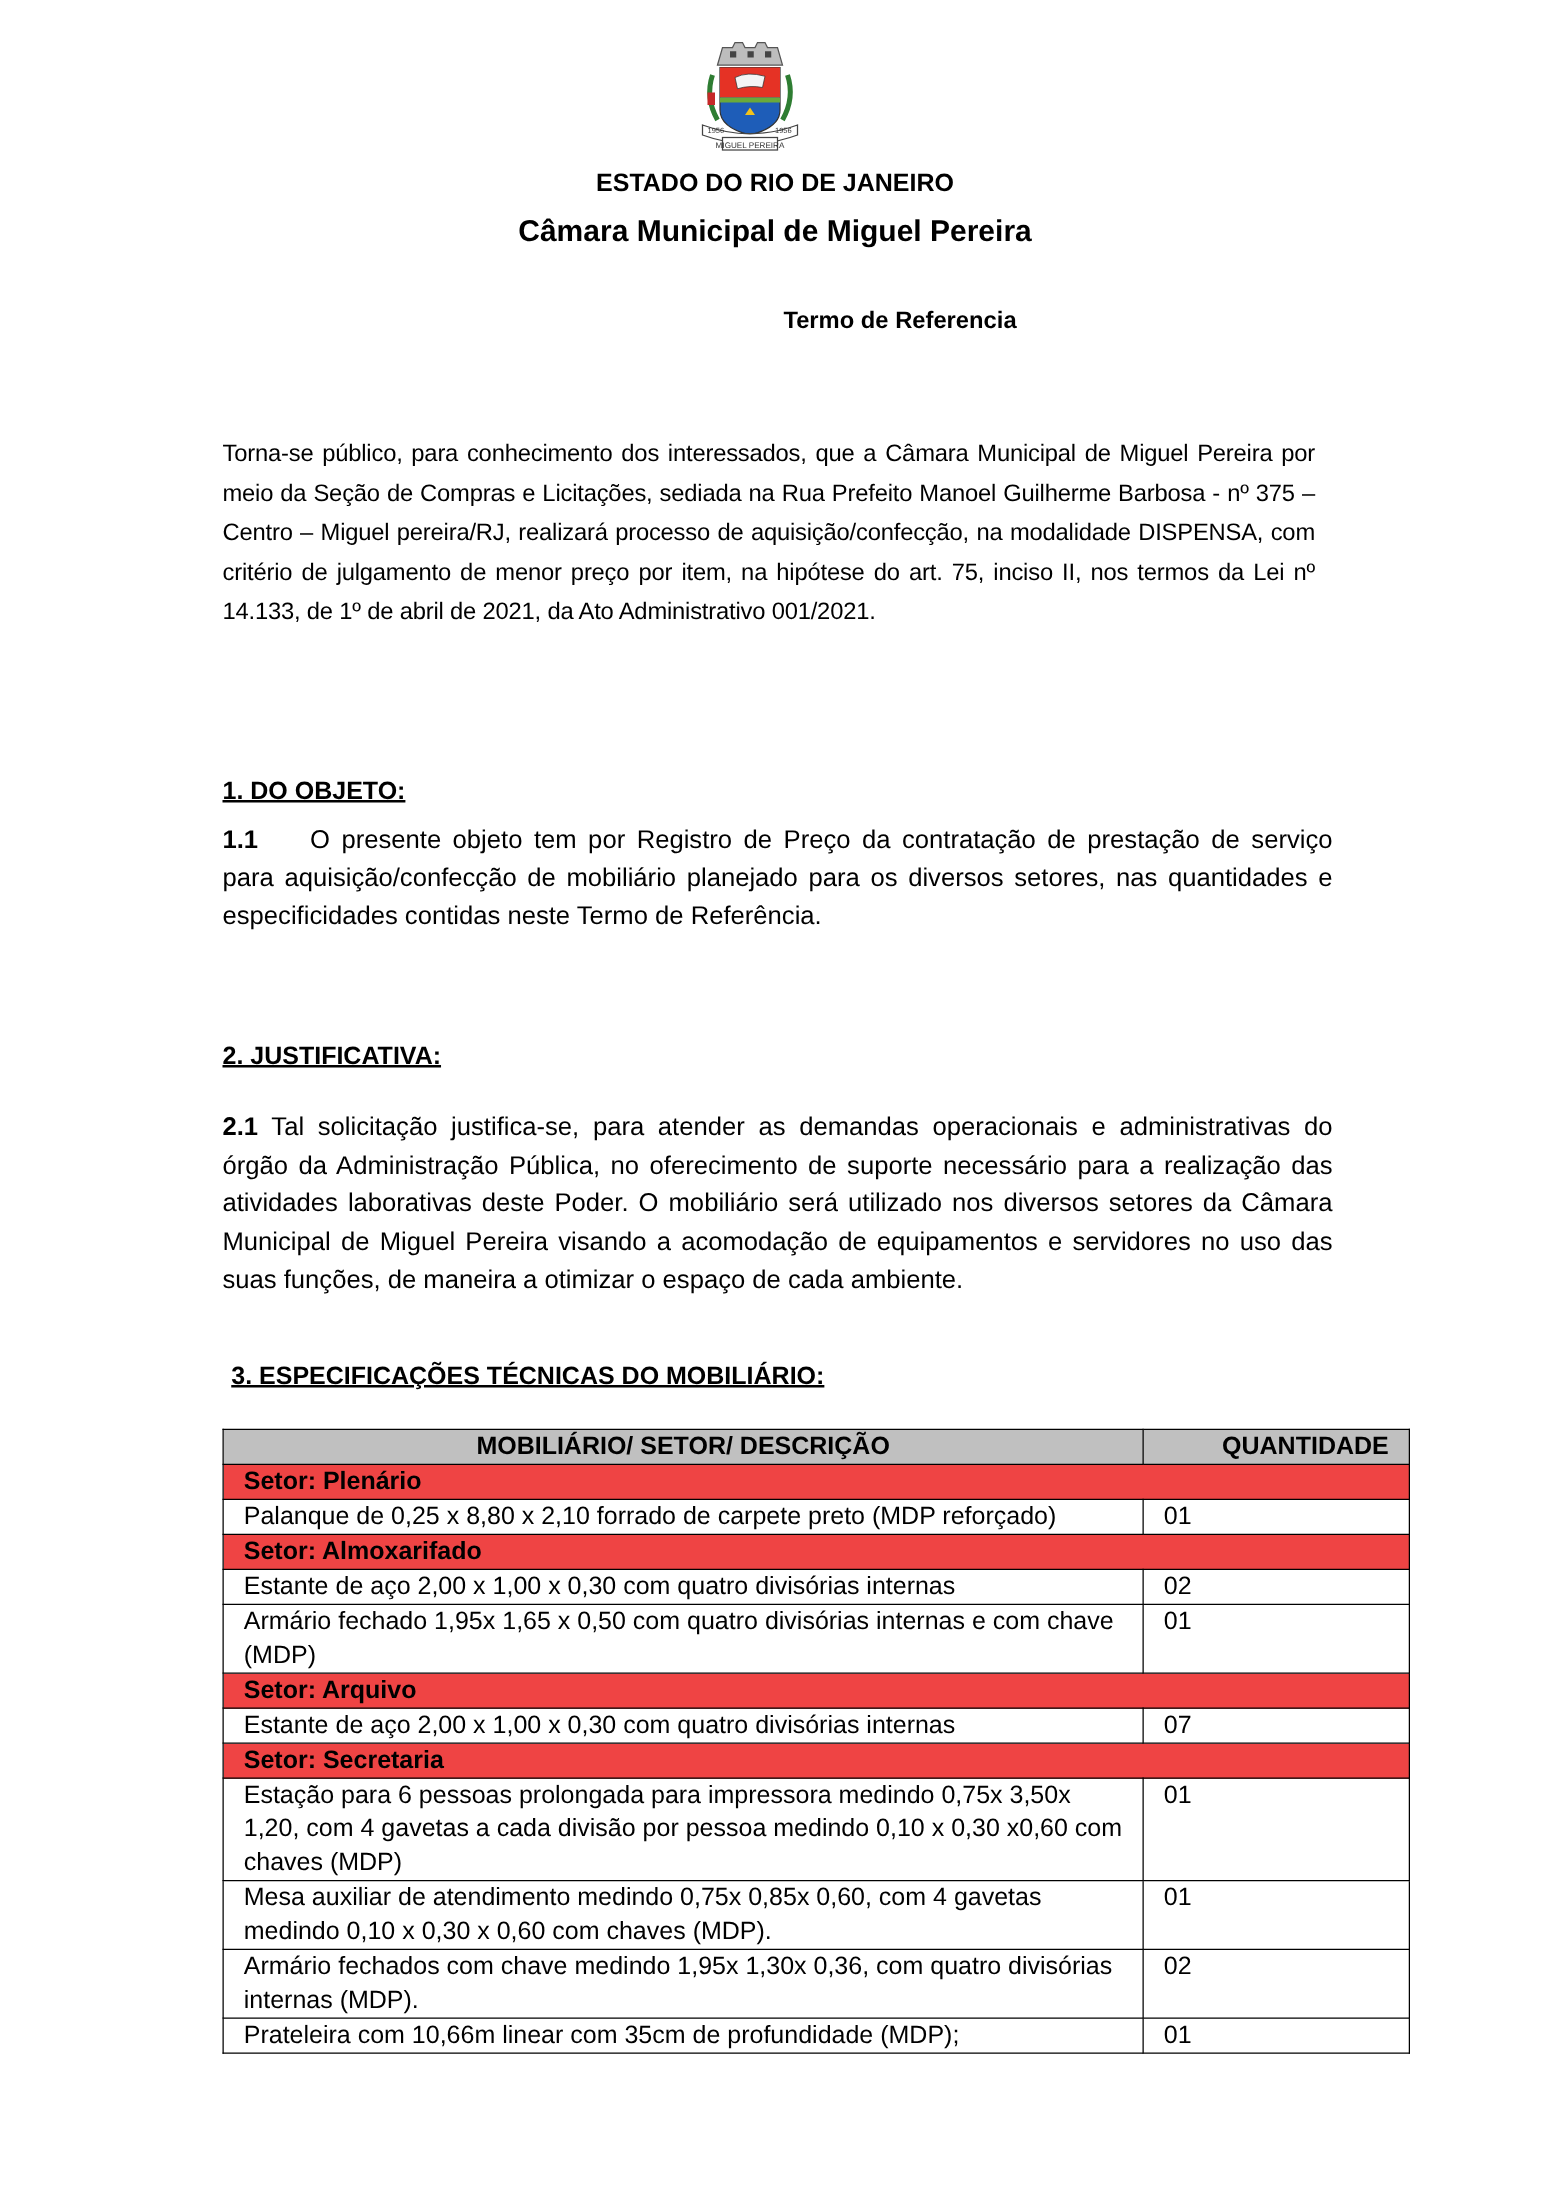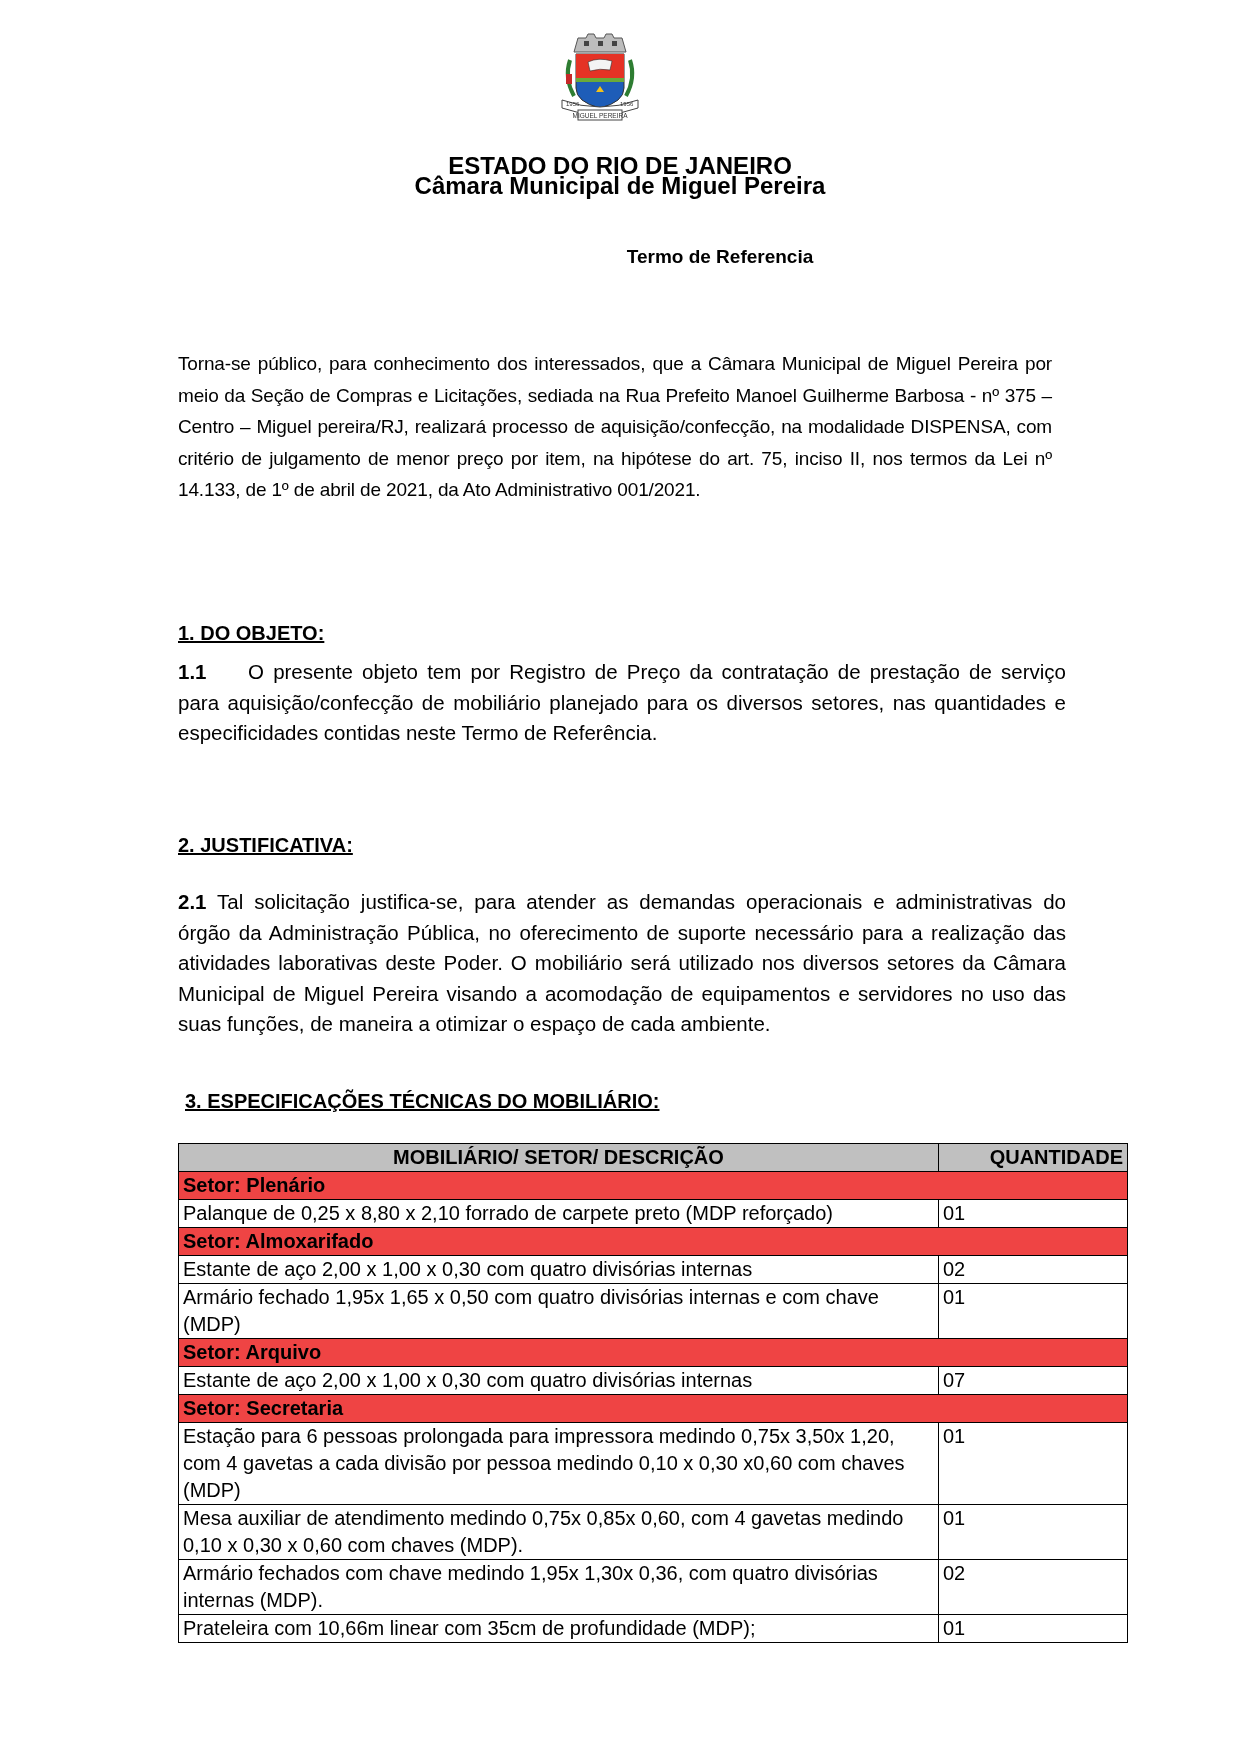--- a/index.html
+++ b/index.html
@@ -3,21 +3,21 @@
 <meta charset="utf-8">
 <style>
   html, body { margin: 0; padding: 0; background: #ffffff; }
   body { width: 1240px; height: 1755px; position: relative; overflow: hidden; color: #000; }
   .page { position: absolute; left: 0; top: 0; width: 1240px; height: 1755px; }
 
   .crest { position: absolute; left: 548px; top: 30px; width: 104px; height: 92px; }
 
   .hdr { position: absolute; left: 0; width: 1240px; text-align: center;
          font-family: "Liberation Sans", sans-serif; font-weight: bold; }
-  .hdr-state { top: 152px; font-size: 24px; }
+  .hdr-state { top: 136px; font-size: 20px; }
   .hdr-camara { top: 172px; font-size: 24px; }
   .hdr-termo { top: 246px; font-size: 19px; left: 100px; }
   .hdr-aviso { top: 298px; font-size: 19px; left: 0; }
 
   .intro { position: absolute; left: 178px; top: 348px; width: 874px;
            font-family: "Liberation Sans", sans-serif; font-size: 19px; line-height: 31.5px;
            text-align: justify; letter-spacing: -0.15px; }
 
   .sec-title { position: absolute; font-family: "Liberation Sans", sans-serif; font-weight: bold;
                font-size: 20px; text-decoration: underline; }
@@ -29,21 +29,21 @@
           font-family: "Liberation Sans", sans-serif; font-size: 20.5px; line-height: 30.5px;
           text-align: justify; }
   .para b { font-weight: bold; }
   .p11 { top: 657px; }
   .p11 .num { display: inline-block; width: 70px; }
   .p21 { top: 887px; }
 
   table.spec { position: absolute; left: 178px; top: 1143px; width: 950px;
                border-collapse: collapse; font-family: "Liberation Sans", sans-serif;
                font-size: 20px; line-height: 27px; }
-  table.spec td, table.spec th { border: 1.5px solid #000; padding: 0 4px; vertical-align: top; }
+  table.spec td, table.spec th { border: 1.5px solid #000; padding: 0 16px; vertical-align: top; }
   table.spec th { background: #c0c0c0; font-weight: bold; text-align: center; }
   table.spec th.qty-h { width: 180px; text-align: right; }
   table.spec tr.sector td { background: #ef4444; font-weight: bold; }
   table.spec td.qty { width: 180px; }
 </style>
 </head>
 <body>
 
 <div class="page">
 

